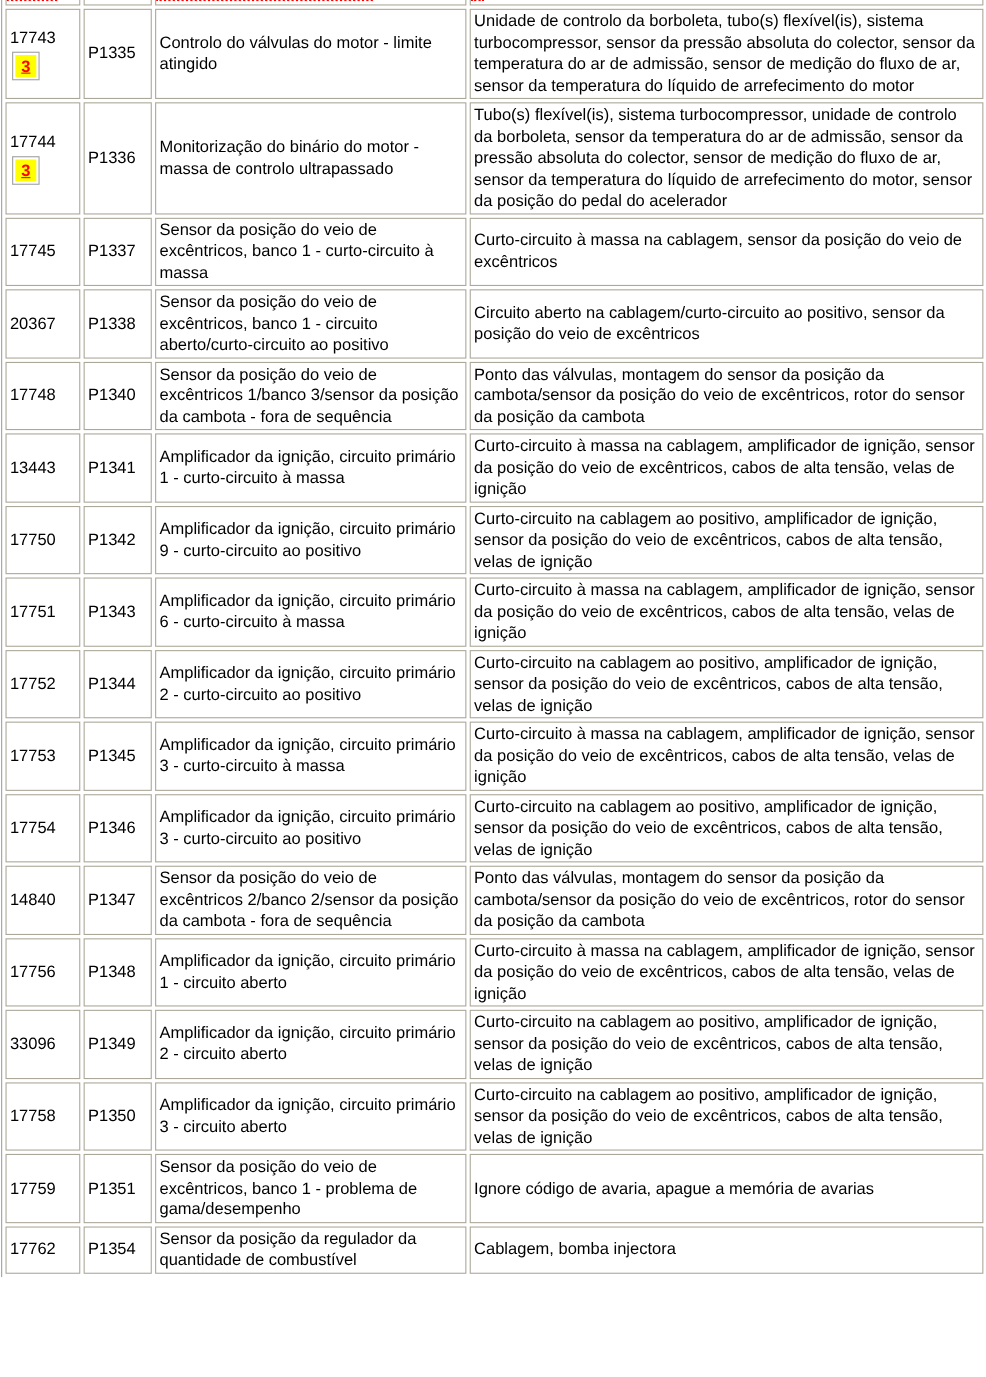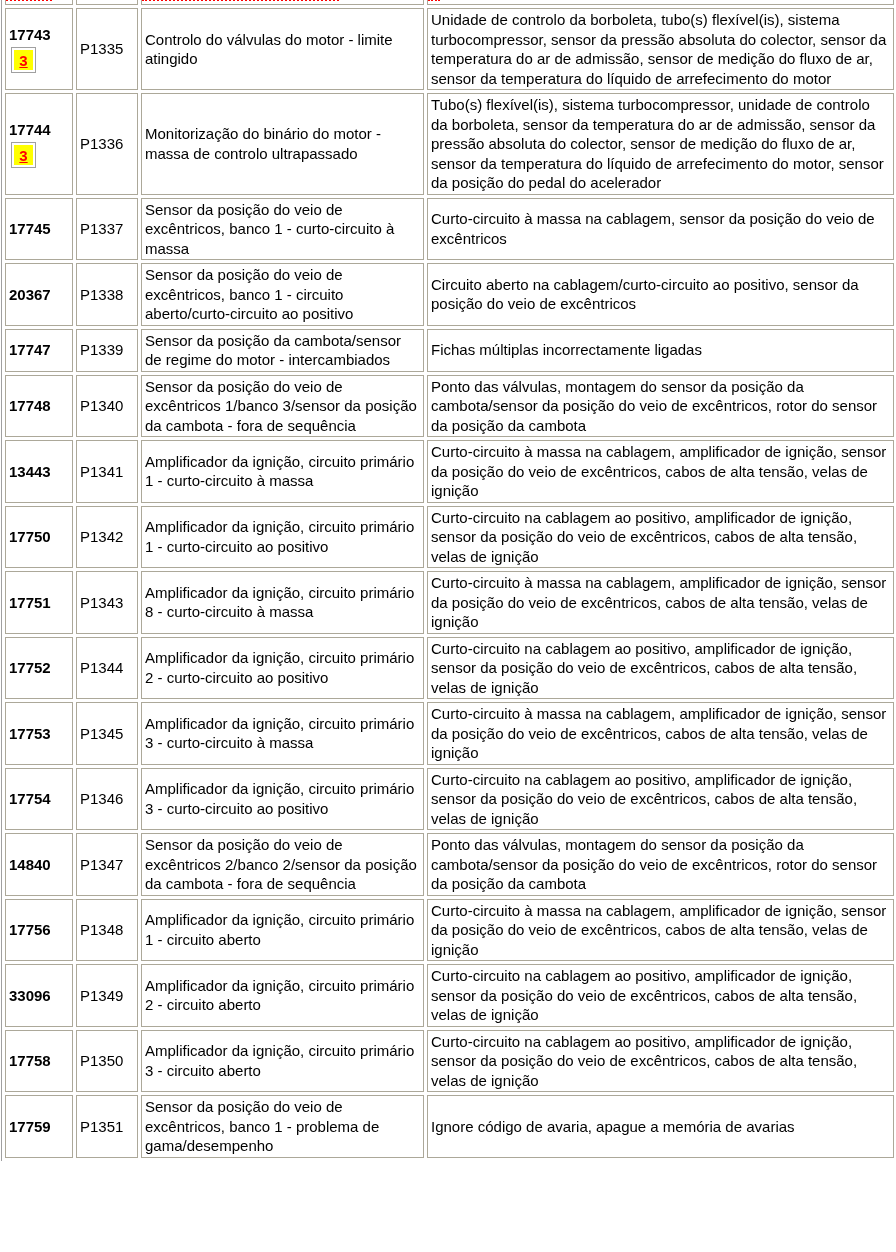--- a/index.html
+++ b/index.html
@@ -64,21 +64,21 @@
       width: 19px;
       height: 20px;
       line-height: 21px;
       text-align: center;
       background: #ffff00;
       color: #ff0000;
       font-weight: bold;
       font-size: 15px;
       text-decoration: underline;
     }
-    .id-text { display: block; font-weight: bold; }
+    .id-text { display: block; }
   </style>
 </head>
 <body>
 
 <div class="wrap">
   <table class="codes">
     <colgroup>
       <col class="c1">
         <col class="c2">
         <col class="c3">
@@ -151,34 +151,20 @@
       <span>P1338</span>
     </td>
     <td>
       <span>Sensor da posição do veio de excêntricos, banco 1 - circuito aberto/curto-circuito ao positivo</span>
     </td>
     <td>
       <span>Circuito aberto na cablagem/curto-circuito ao positivo, sensor da posição do veio de excêntricos</span>
     </td>
   </tr>
 
-  <tr>
-    <td>
-      <span class="id-text">17747</span>
-    </td>
-    <td>
-      <span>P1339</span>
-    </td>
-    <td>
-      <span>Sensor da posição da cambota/sensor de regime do motor - intercambiados</span>
-    </td>
-    <td>
-      <span>Fichas múltiplas incorrectamente ligadas</span>
-    </td>
-  </tr>
 
   <tr>
     <td>
       <span class="id-text">17748</span>
     </td>
     <td>
       <span>P1340</span>
     </td>
     <td>
       <span>Sensor da posição do veio de excêntricos 1/banco 3/sensor da posição da cambota - fora de sequência</span>
@@ -204,36 +190,36 @@
   </tr>
 
   <tr>
     <td>
       <span class="id-text">17750</span>
     </td>
     <td>
       <span>P1342</span>
     </td>
     <td>
-      <span>Amplificador da ignição, circuito primário 1 - curto-circuito ao positivo</span>
+      <span>Amplificador da ignição, circuito primário 9 - curto-circuito ao positivo</span>
     </td>
     <td>
       <span>Curto-circuito na cablagem ao positivo, amplificador de ignição, sensor da posição do veio de excêntricos, cabos de alta tensão, velas de ignição</span>
     </td>
   </tr>
 
   <tr>
     <td>
       <span class="id-text">17751</span>
     </td>
     <td>
       <span>P1343</span>
     </td>
     <td>
-      <span>Amplificador da ignição, circuito primário 8 - curto-circuito à massa</span>
+      <span>Amplificador da ignição, circuito primário 6 - curto-circuito à massa</span>
     </td>
     <td>
       <span>Curto-circuito à massa na cablagem, amplificador de ignição, sensor da posição do veio de excêntricos, cabos de alta tensão, velas de ignição</span>
     </td>
   </tr>
 
   <tr>
     <td>
       <span class="id-text">17752</span>
     </td>
@@ -346,15 +332,29 @@
       <span>P1351</span>
     </td>
     <td>
       <span>Sensor da posição do veio de excêntricos, banco 1 - problema de gama/desempenho</span>
     </td>
     <td>
       <span>Ignore código de avaria, apague a memória de avarias</span>
     </td>
   </tr>
 
+  <tr>
+    <td>
+      <span class="id-text">17762</span>
+    </td>
+    <td>
+      <span>P1354</span>
+    </td>
+    <td>
+      <span>Sensor da posição da regulador da quantidade de combustível</span>
+    </td>
+    <td>
+      <span>Cablagem, bomba injectora</span>
+    </td>
+  </tr>
 </tbody>
   </table>
 </div>
 
 </body></html>

